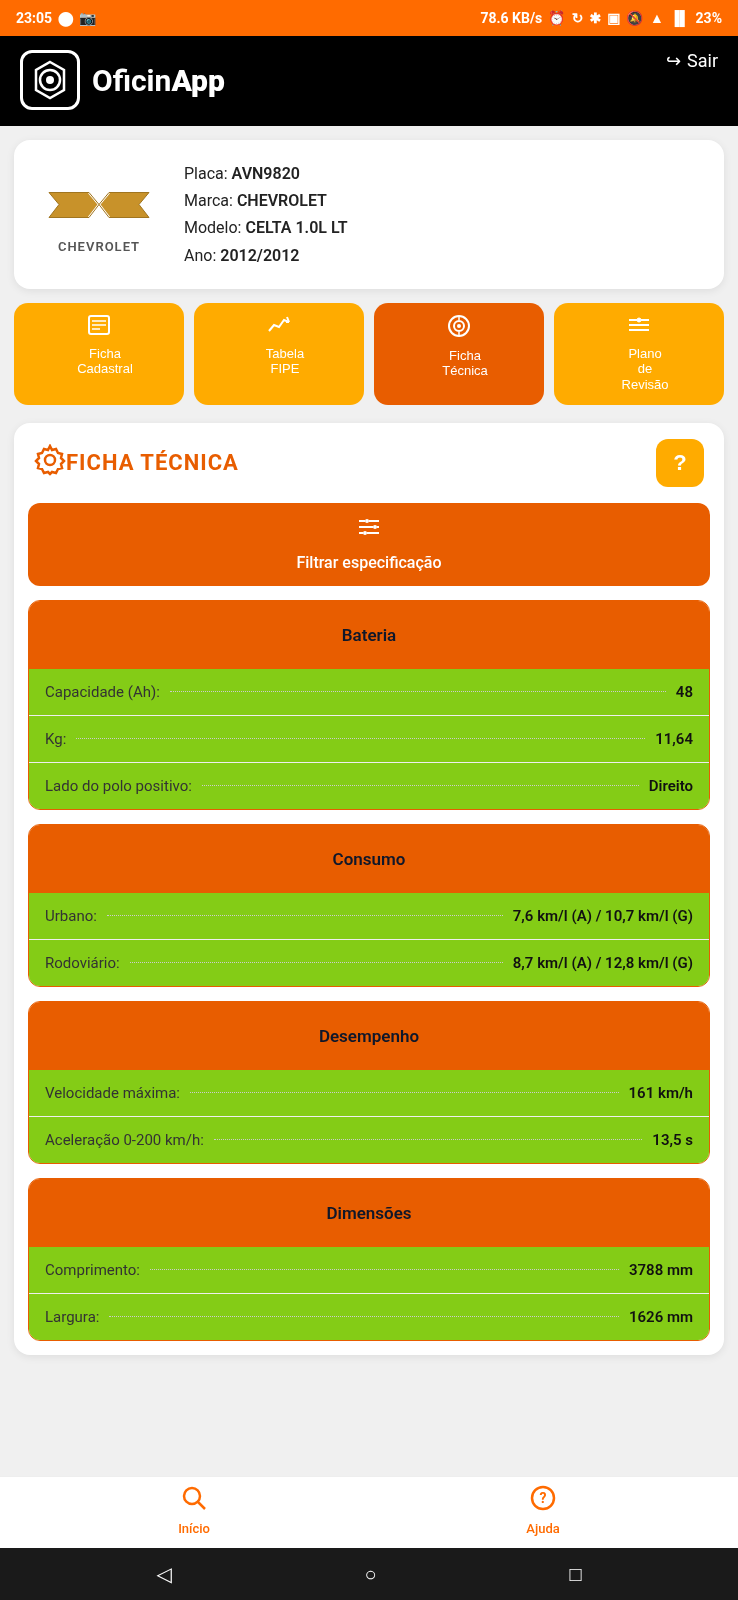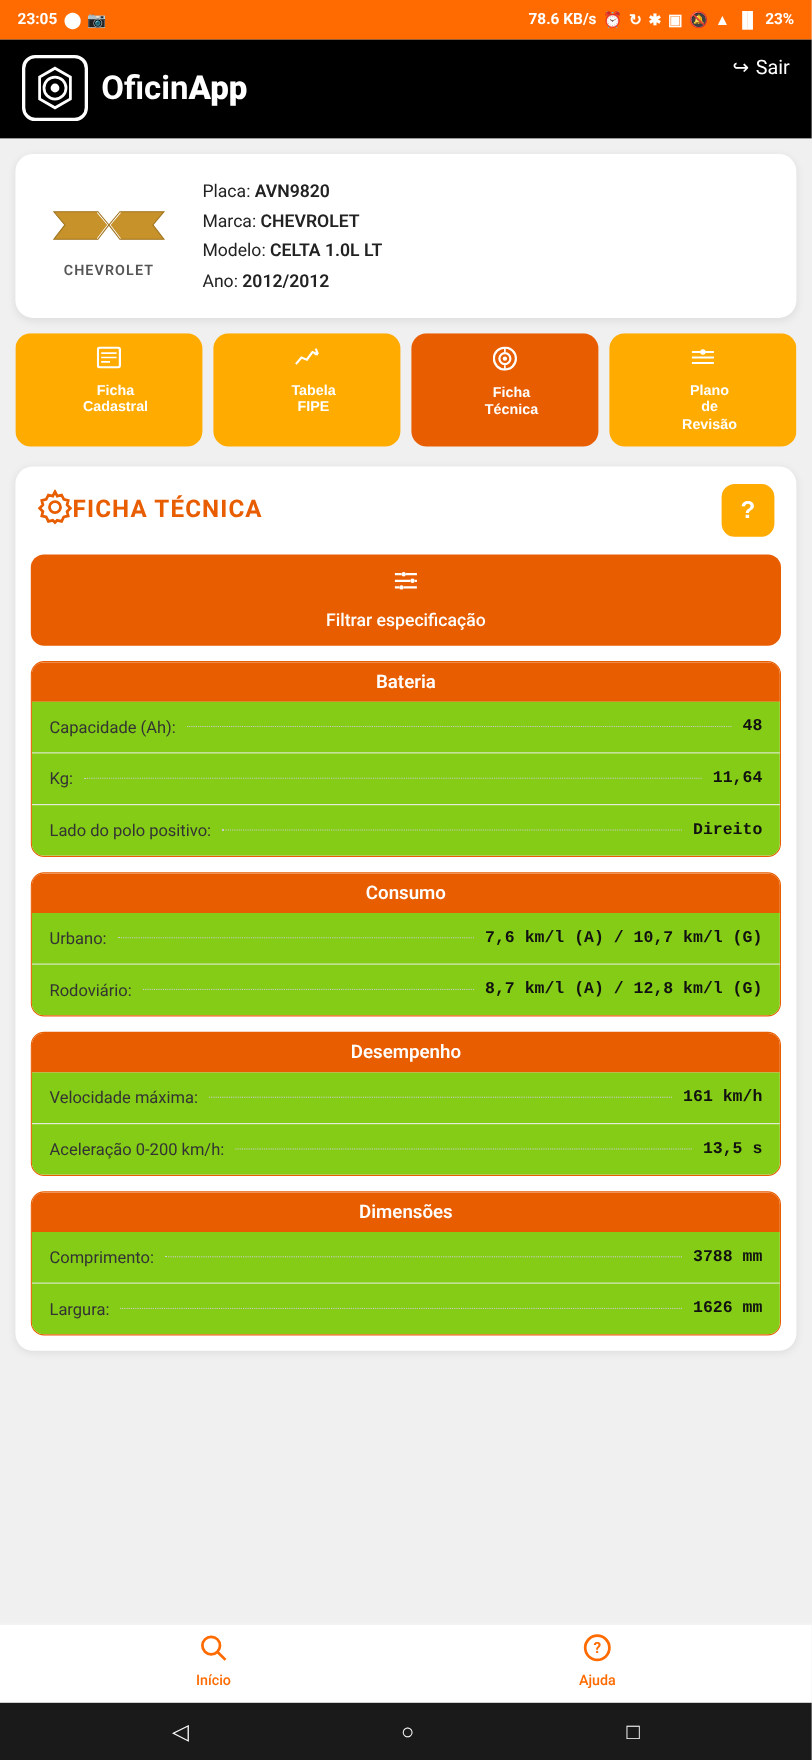--- a/index.html
+++ b/index.html
@@ -142,21 +142,21 @@
       text-align: center;
     }
     .tab-btn.active {
       background: #e85d00;
     }
     .tab-btn-icon {
       font-size: 20px;
     }
     .tab-btn-label {
       font-size: 13px;
-      font-weight: 700;
+      font-weight: 400;
       line-height: 1.2;
       margin-left: 12px;
     }
 
     
     .section-card {
       background: white;
       border-radius: 16px;
       overflow: hidden;
       box-shadow: 0 2px 8px rgba(0,0,0,0.08);
@@ -216,23 +216,23 @@
 
     
     .spec-section {
       margin: 0 14px 14px;
       border: 1.5px solid #e85d00;
       border-radius: 12px;
       overflow: hidden;
     }
     .spec-section-header {
       background: #e85d00;
-      padding: 8px 16px;
+      padding: 24px 16px;
       text-align: center;
-      color: #ffffff;
+      color: #0f172a;
       font-size: 17px;
       font-weight: 600;
     }
     .spec-row {
       display: flex;
       justify-content: space-between;
       align-items: center;
       padding: 14px 16px;
       border-bottom: 1px solid #eee;
       background: #84cc16;
@@ -248,21 +248,20 @@
     .spec-dots {
       flex: 1;
       border-bottom: 1.5px dotted #ccc;
       margin: 0 10px;
     }
     .spec-value {
       color: #111;
       font-size: 15px;
       font-weight: 600;
       text-align: left;
-      font-family: Liberation Mono, monospace;
     }
 
     
     .bottom-nav {
       background: white;
       display: flex;
       justify-content: space-around;
       align-items: center;
       padding: 12px 20px 16px;
       border-top: 1px solid #eee;

